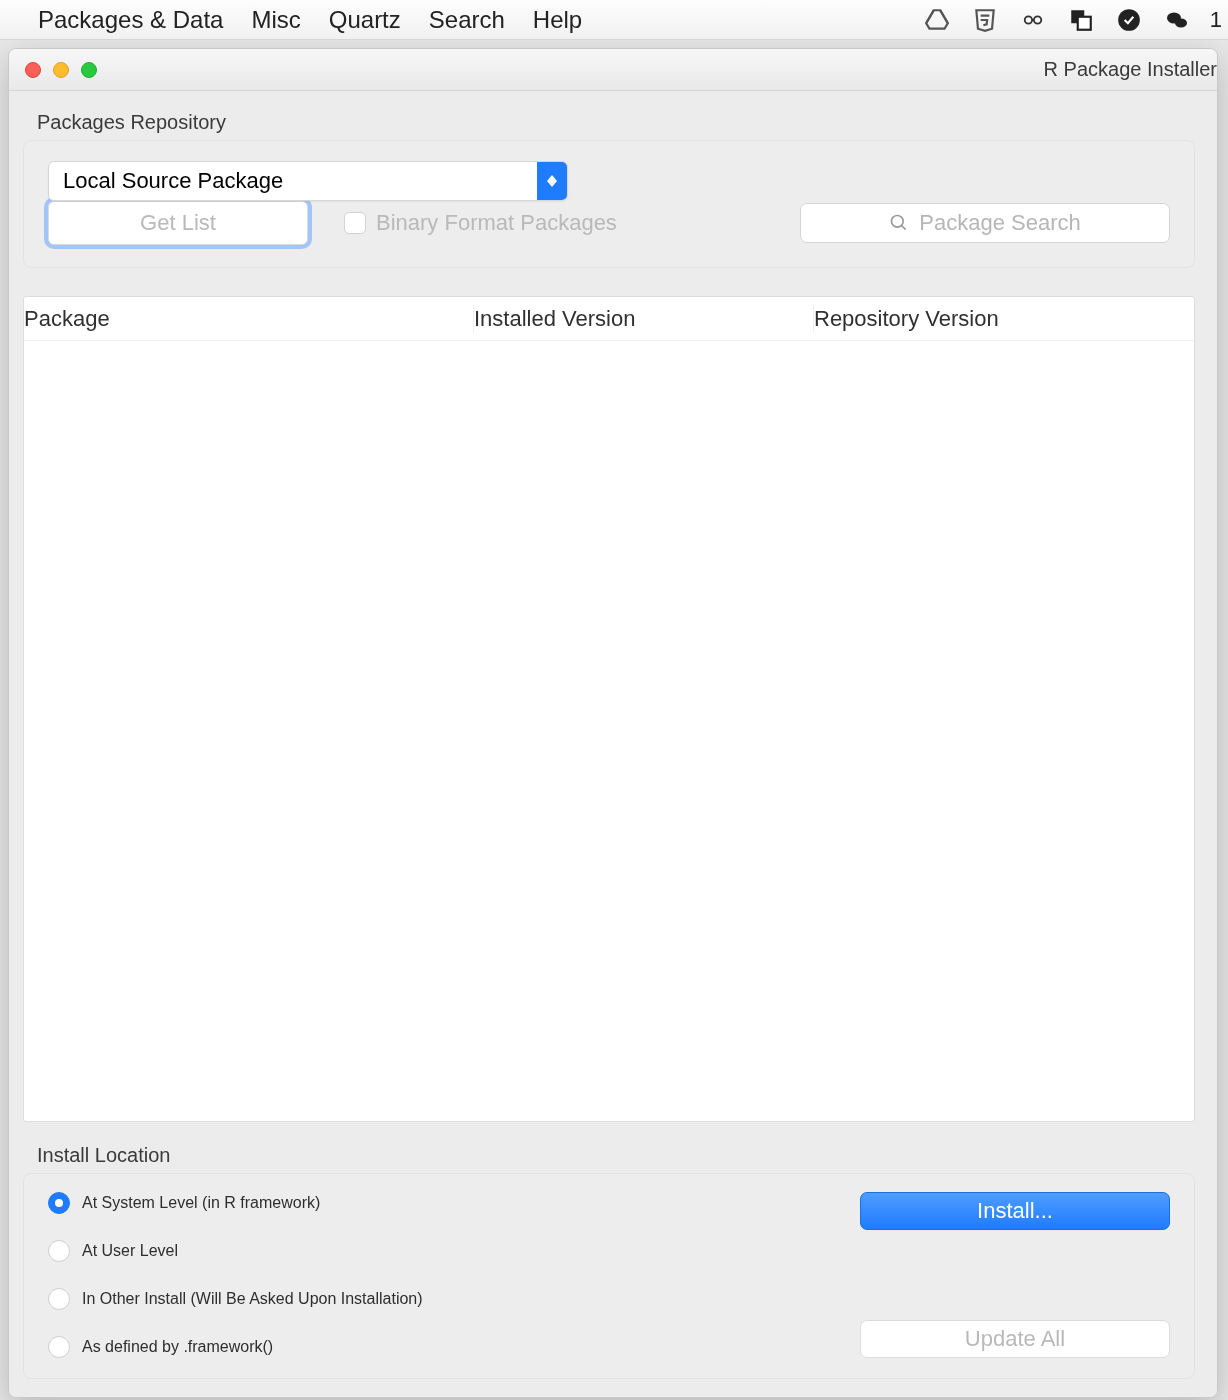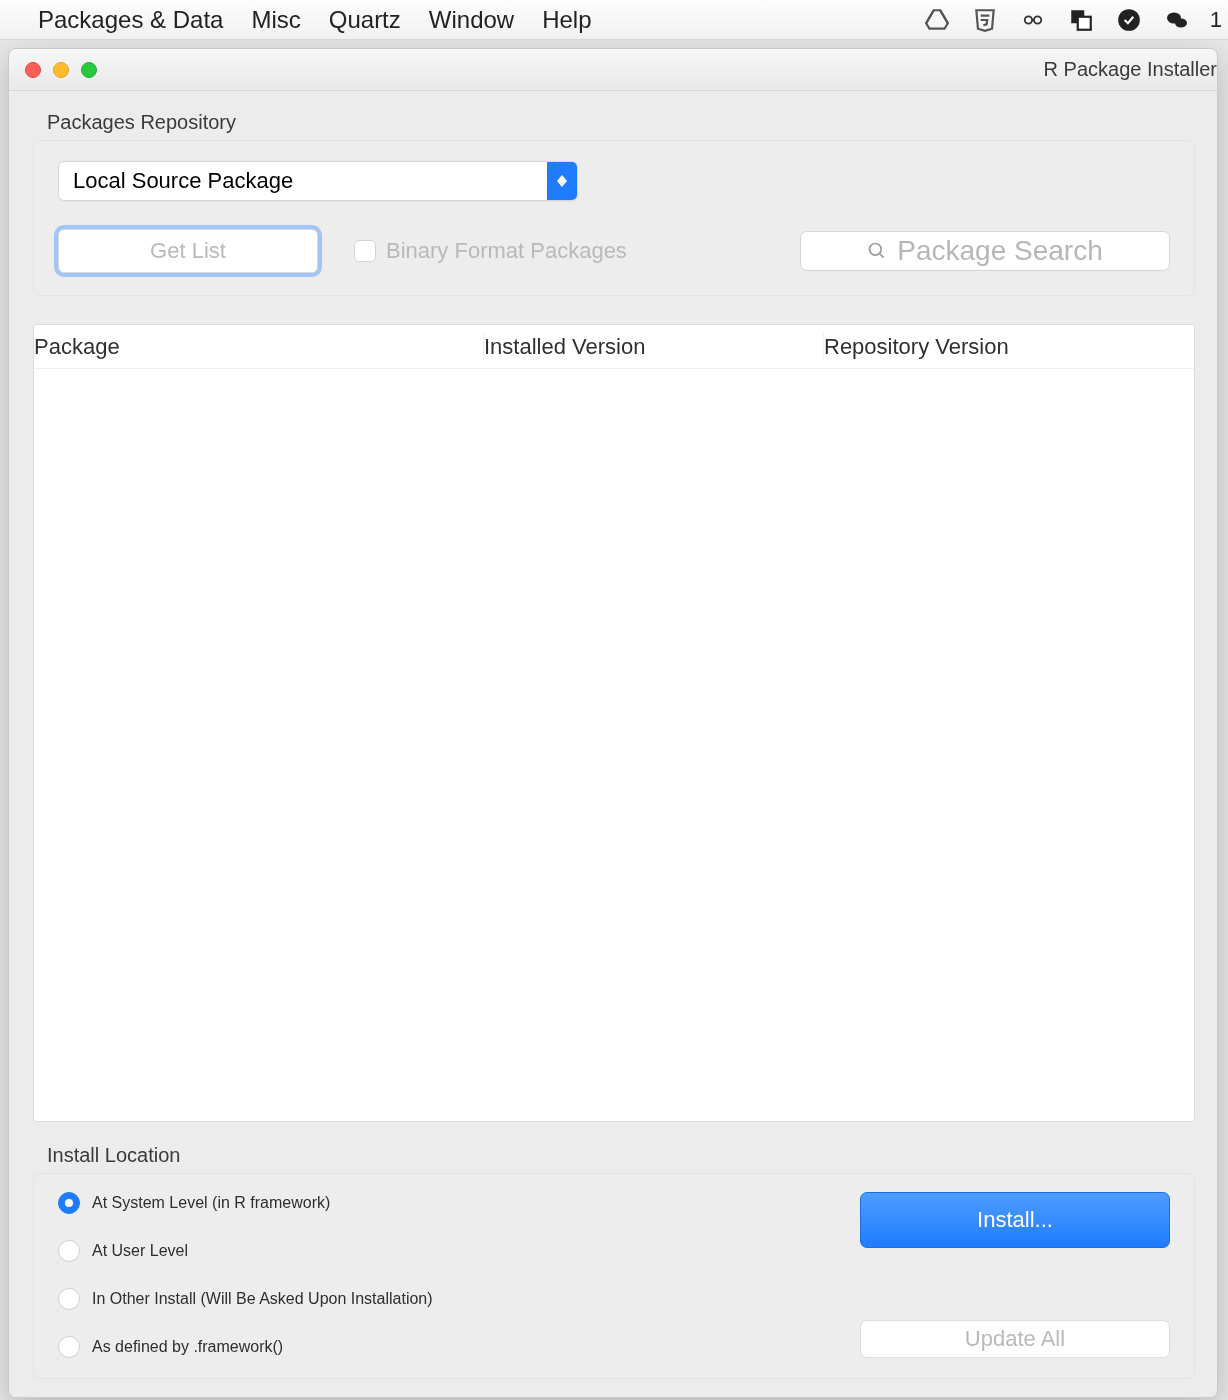--- a/index.html
+++ b/index.html
@@ -59,39 +59,39 @@
     }
     .traffic { display:flex; gap:12px; margin-left:16px;}
     .tl { width:16px; height:16px; border-radius:50%; }
     .tl.red { background:#ff5f57; border:1px solid #e1443c;}
     .tl.yel { background:#ffbd2e; border:1px solid #dfa022;}
     .tl.grn { background:#28c93f; border:1px solid #1fad33;}
     .title { position:absolute; left:0; right:0; text-align:right; font-size:20px; color:#3a3a3a;padding-left:40px;}
 
     .window-body {
       flex:1;
-      padding: 20px 22px 18px 24px;
+      padding: 20px 22px 18px 14px;
       display:flex;
       flex-direction:column;
       background:#ececec;
     }
 
     .section-label {
       font-size:20px; color:#3a3a3a; margin-bottom:6px; margin-left:14px;
     }
 
     .group {
       background:#ededed;
       border:1px solid #e2e2e2;
       border-radius:8px;
       padding:20px 24px 22px 24px;
     }
 
     
-    .repo .row1 { margin-bottom:28px;}
+    .repo .row1 { }
     .select {
       display:inline-flex;
       align-items:center;
       height:40px;
       background:#fff;
       border:1px solid #d6d6d6;
       border-radius:6px;
       width:520px;
       position:relative;
       font-size:22px;
@@ -130,21 +130,21 @@
       height:40px;
       width:370px;
       background:#fff;
       border:1px solid #d5d5d5;
       border-radius:7px;
       display:flex;
       align-items:center;
       justify-content:center;
       gap:10px;
       color:#b6b6b6;
-      font-size:28px;
+      font-size:22px;
     }
     .search svg { width:20px; height:20px; }
 
     
     .table {
       margin-top:28px;
       background:#fff;
       border:1px solid #dcdcdc;
       border-radius:3px;
       flex:1;
@@ -181,42 +181,42 @@
     .radio { display:flex; align-items:center; gap:12px; }
     .radio .dot {
       width:22px; height:22px; border-radius:50%; background:#fff; border:1px solid #cfcfcf;
       display:flex; align-items:center; justify-content:center;
     }
     .radio.sel .dot { background:#1f7cff; border-color:#1f7cff;}
     .radio.sel .dot::after { content:""; width:8px; height:8px; background:#fff; border-radius:50%;}
 
     .install-btn {
       position:absolute; right:24px; top:18px;
-      width:310px; height:56px;
+      width:310px; height:38px;
       background: linear-gradient(#4e9cff,#1f7cff);
       border:1px solid #1a6fe6;
       border-radius:7px;
       color:#fff; font-size:22px;
     }
     .update-btn {
       position:absolute; right:24px; bottom:20px;
       width:310px; height:38px;
       background:#fff; border:1px solid #dcdcdc;
       border-radius:7px;
       color:#b9b9b9; font-size:22px;
     }
   </style>
 </head>
 <body>
 
 <div class="menubar">
   <span class="menu-item">Packages &amp; Data</span>
   <span class="menu-item">Misc</span>
   <span class="menu-item">Quartz</span>
-  <span class="menu-item">Window</span>
+  <span class="menu-item">Search</span>
   <span class="menu-item">Help</span>
 
   <div class="menu-right">
     <span class="ico">
       <svg viewBox="0 0 24 24" width="26" height="26" fill="none" stroke="#555" stroke-width="2">
           <path d="M9 3h6l7 12-3 5H5l-3-5z"></path>
           <path d="M9 3L2 15"></path>
           <path d="M15 3l7 12"></path>
         </svg>
     </span>

